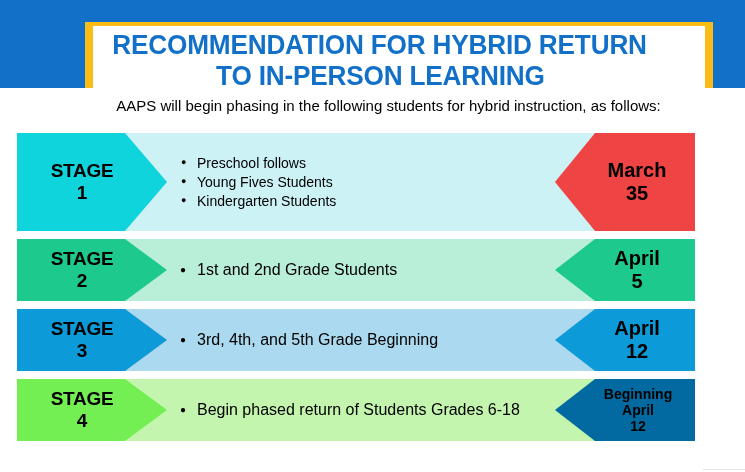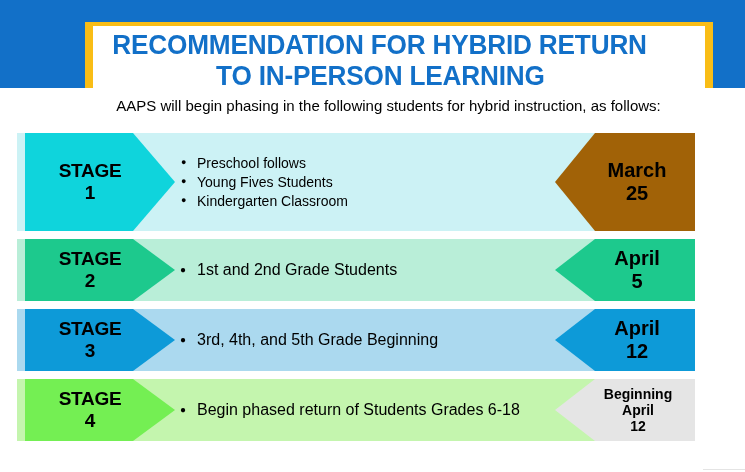--- a/index.html
+++ b/index.html
@@ -33,21 +33,21 @@
 
   
   #stages{position:absolute;left:17px;top:133px;width:678px;}
   .stage-row{position:relative;width:678px;margin-bottom:8px;}
 
   .row-body{
     position:absolute;left:0;top:0;width:678px;height:100%;
   }
 
   .left-chev{
-    position:absolute;left:8px;top:0;width:150px;height:100%;
+    position:absolute;left:0;top:0;width:150px;height:100%;
     clip-path:polygon(0 0, 108px 0, 150px 50%, 108px 100%, 0 100%);
     display:flex;flex-direction:column;align-items:center;justify-content:center;
     z-index:3;
   }
   .left-chev .lbl{
     font-size:19px;font-weight:bold;color:#000;line-height:22px;
     letter-spacing:-0.3px;margin-left:-20px;
   }
   .left-chev .num{
     font-size:19px;font-weight:bold;color:#000;line-height:22px;margin-left:-20px;
@@ -110,26 +110,26 @@
     <div class="stage-row" id="row-0">
       <div class="row-body" style="background: rgb(204, 242, 245);"></div>
       <div class="left-chev" style="background: rgb(15, 212, 220);">
         <div class="lbl">STAGE</div>
         <div class="num">1</div>
       </div>
       <div class="bullets">
         <ul>
           <li>Preschool follows</li>
           <li>Young Fives Students</li>
-          <li>Kindergarten Classroom</li>
+          <li>Kindergarten Students</li>
         </ul>
       </div>
-      <div class="right-chev" style="background: #a16207;">
+      <div class="right-chev" style="background: #ef4444;">
         <div class="dl">March</div>
-        <div class="dl">25</div>
+        <div class="dl">35</div>
       </div>
     </div>
     <div class="stage-row" id="row-1">
       <div class="row-body" style="background: rgb(185, 238, 216);"></div>
       <div class="left-chev" style="background: rgb(29, 201, 141);">
         <div class="lbl">STAGE</div>
         <div class="num">2</div>
       </div>
       <div class="bullets single">
         <ul>
@@ -161,21 +161,21 @@
       <div class="row-body" style="background: rgb(196, 245, 174);"></div>
       <div class="left-chev" style="background: rgb(116, 239, 83);">
         <div class="lbl">STAGE</div>
         <div class="num">4</div>
       </div>
       <div class="bullets single">
         <ul>
           <li>Begin phased return of Students Grades 6-18</li>
         </ul>
       </div>
-      <div class="right-chev small" style="background: #e5e5e5;">
+      <div class="right-chev small" style="background: #0369a1;">
         <div class="dl">Beginning</div>
         <div class="dl">April</div>
         <div class="dl">12</div>
       </div>
     </div>
   </div>
 
 <div id="corner-artifact"></div>
 
 </body></html>

